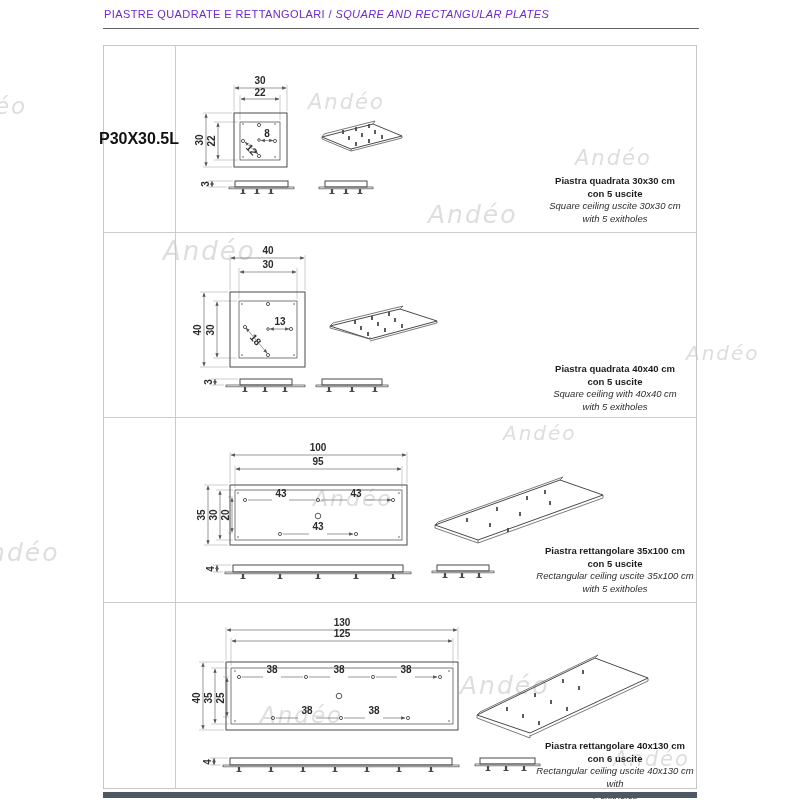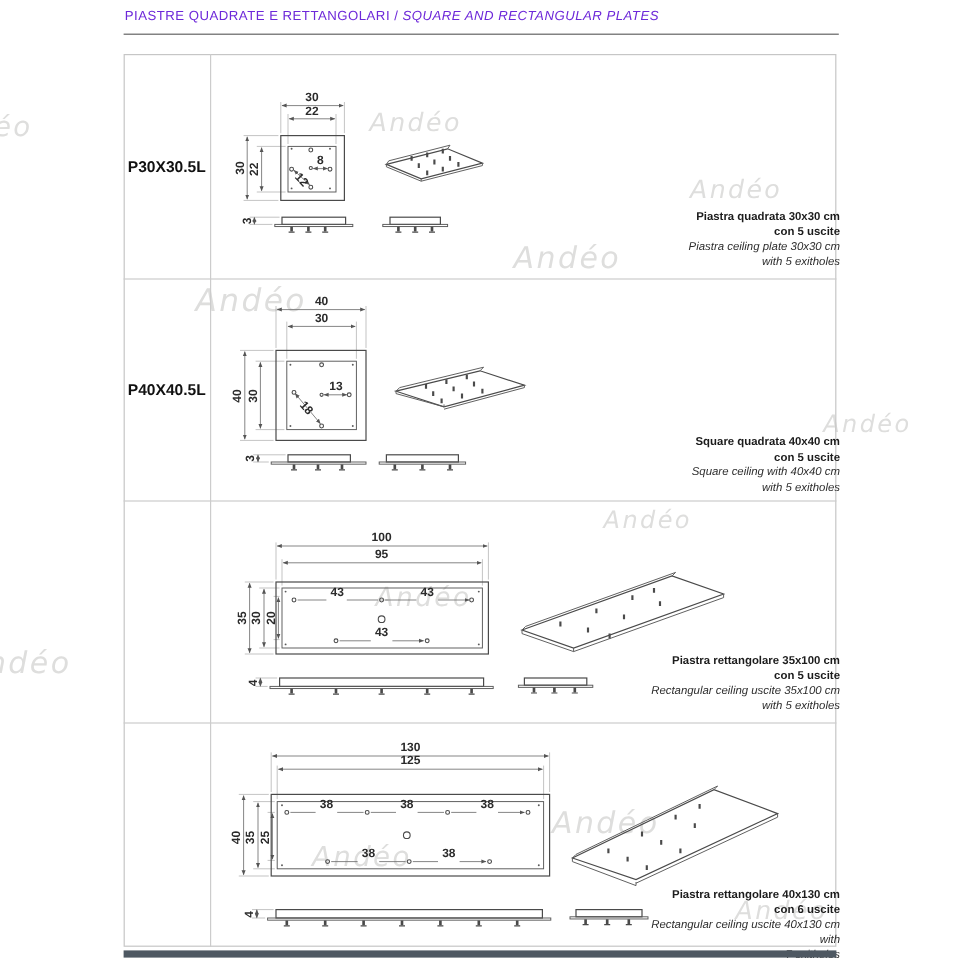--- a/index.html
+++ b/index.html
@@ -8,23 +8,23 @@
   .header{position:absolute;left:104px;top:8px;font-size:11px;letter-spacing:.4px;color:#6d28d9;white-space:nowrap;}
   .header .en{font-style:italic;}
   .header-line{position:absolute;left:103px;top:28px;width:596px;border-top:1.6px solid #646464;}
   .table-frame{position:absolute;left:103px;top:45px;width:594px;height:744px;
         border:1px solid #c6c6c6;box-sizing:border-box;}
   .code-col-line{position:absolute;left:175px;top:45px;height:744px;border-left:1px solid #cccccc;}
   .row{position:absolute;left:103px;width:595px;}
   .row + .row{}
   .row-divider{position:absolute;left:103px;width:594px;border-top:1px solid #cccccc;}
   .code{position:absolute;left:0;top:0;width:72px;height:100%;display:flex;align-items:center;justify-content:center;
-        font-size:13px;font-weight:bold;color:#111;}
+        font-size:16px;font-weight:bold;color:#111;}
   .drawing{position:absolute;left:72px;top:0;}
-  .desc{position:absolute;left:427px;width:170px;text-align:right;line-height:12.6px;}
+  .desc{position:absolute;left:427px;width:170px;text-align:center;line-height:12.6px;}
   .desc .b{font-size:9.5px;font-weight:bold;color:#1c1c1c;}
   .desc .i{font-size:9.5px;font-style:italic;color:#2e2e2e;}
   .wm{position:absolute;font-style:italic;color:#dededd;font-size:23px;letter-spacing:2px;white-space:nowrap;
       font-family:"DejaVu Sans",sans-serif;pointer-events:none;}
   .bottom-bar{position:absolute;left:103px;top:792px;width:594px;height:6px;background:#4e5862;}
   svg{overflow:visible;}
   svg text{font-family:"Liberation Sans",sans-serif;font-size:10px;font-weight:bold;fill:#2b2b2b;}
   .shape{fill:none;stroke:#4a4a4a;stroke-width:1;}
   .shape2{fill:none;stroke:#5a5a5a;stroke-width:.8;}
   .dim{stroke:#6e6e6e;stroke-width:.7;fill:none;}
@@ -113,27 +113,26 @@
       <g>
         <rect class="shape" x="150" y="136" width="42" height="6"></rect>
         <rect class="shape2" x="144" y="142" width="54" height="1.8"></rect>
         <path class="nip" d="M157 144v4 M171 144v4 M185 144v4"></path>
         <path class="foot" d="M154.5 148.5h5 M168.5 148.5h5 M182.5 148.5h5"></path>
       </g>
     </svg>
     <div class="desc" style="top:130px;">
       <div class="b">Piastra quadrata 30x30 cm</div>
       <div class="b">con 5 uscite</div>
-      <div class="i">Piastra ceiling plate 30x30 cm</div>
+      <div class="i">Square ceiling uscite 30x30 cm</div>
       <div class="i">with 5 exitholes</div>
     </div>
   </div>
 
   <div class="row" style="top:232px;height:185px;">
-    <div class="code">P40X40.5L</div>
     <svg class="drawing" width="525" height="185">
       <defs>
         <marker id="ar2" markerWidth="7" markerHeight="7" refX="5.5" refY="3" orient="auto-start-reverse">
           <path d="M0,0.6 L6,3 L0,5.4 z" fill="#555"></path>
         </marker>
       </defs>
       <g>
         <path class="ext" d="M55 58V23 M130 58V23 M64 67V36 M122 67V36 M53 60H25 M53 135H25 M62 69H38 M62 126H38"></path>
         <line class="dim" x1="56" y1="26" x2="129" y2="26" marker-start="url(#ar2)" marker-end="url(#ar2)"></line>
         <text x="93" y="22" text-anchor="middle">40</text>
@@ -174,21 +173,21 @@
         <path class="stud" d="M180 88v4 M197 84v4 M214 80v4 M186 94v4 M203 90v4 M220 86v4 M193 100v4 M210 96v4 M227 92v4"></path>
       </g>
       <g>
         <rect class="shape" x="147" y="147" width="60" height="6"></rect>
         <rect class="shape2" x="141" y="153" width="72" height="1.8"></rect>
         <path class="nip" d="M154 155v4 M177 155v4 M200 155v4"></path>
         <path class="foot" d="M151.5 159.5h5 M174.5 159.5h5 M197.5 159.5h5"></path>
       </g>
     </svg>
     <div class="desc" style="top:131px;">
-      <div class="b">Square quadrata 40x40 cm</div>
+      <div class="b">Piastra quadrata 40x40 cm</div>
       <div class="b">con 5 uscite</div>
       <div class="i">Square ceiling with 40x40 cm</div>
       <div class="i">with 5 exitholes</div>
     </div>
   </div>
 
   <div class="row" style="top:417px;height:185px;">
     <svg class="drawing" width="525" height="185">
       <defs>
         <marker id="ar3" markerWidth="7" markerHeight="7" refX="5.5" refY="3" orient="auto-start-reverse">

